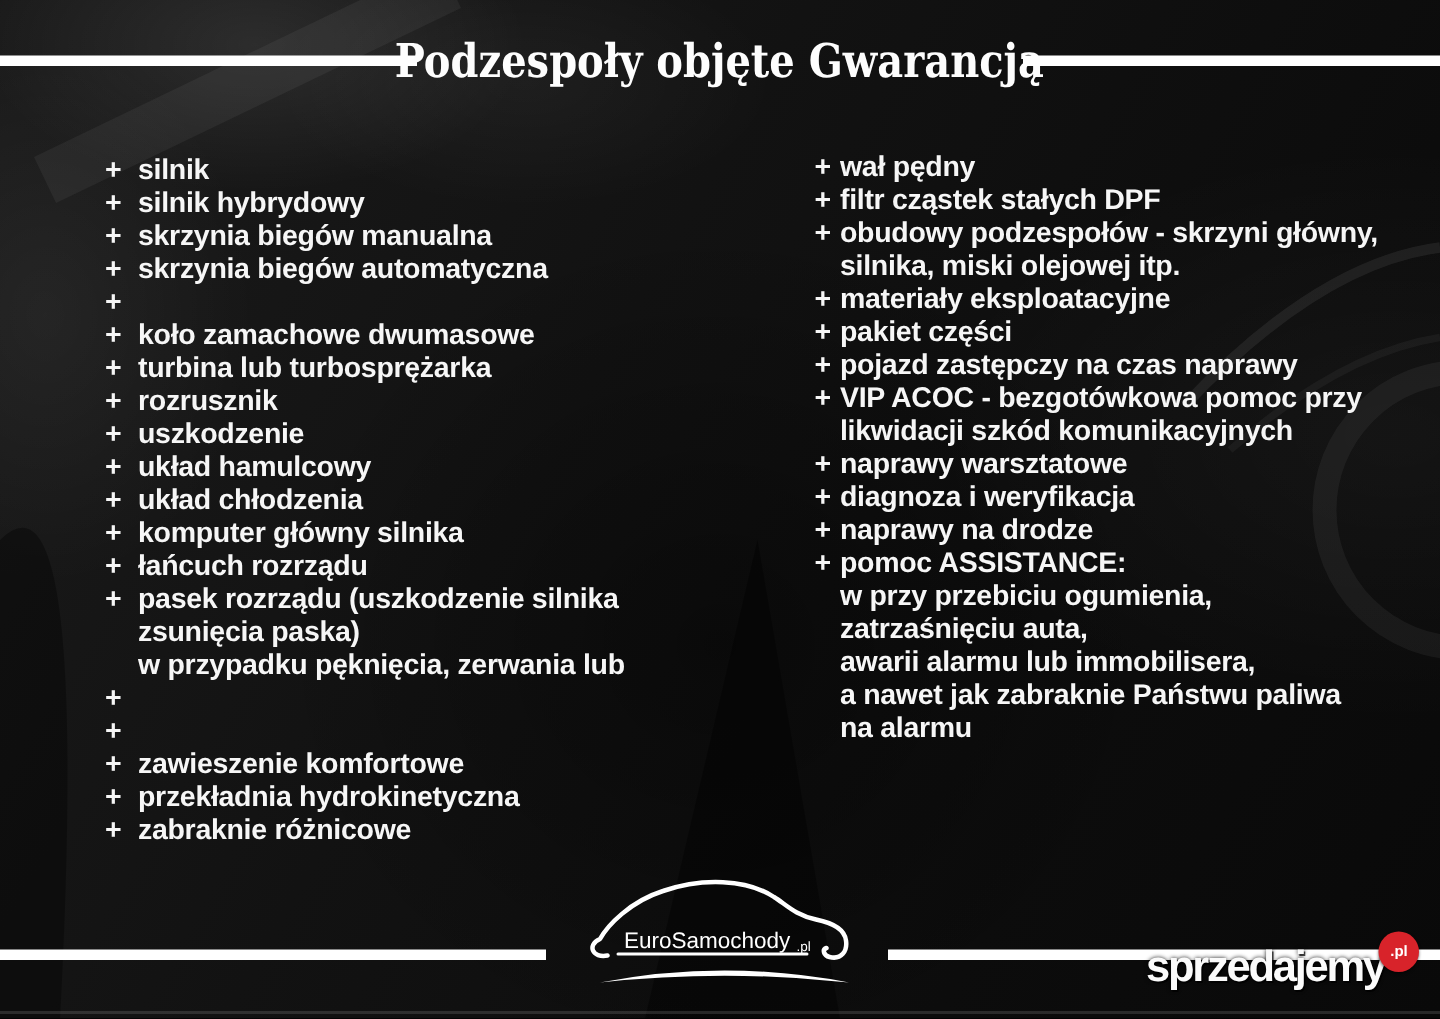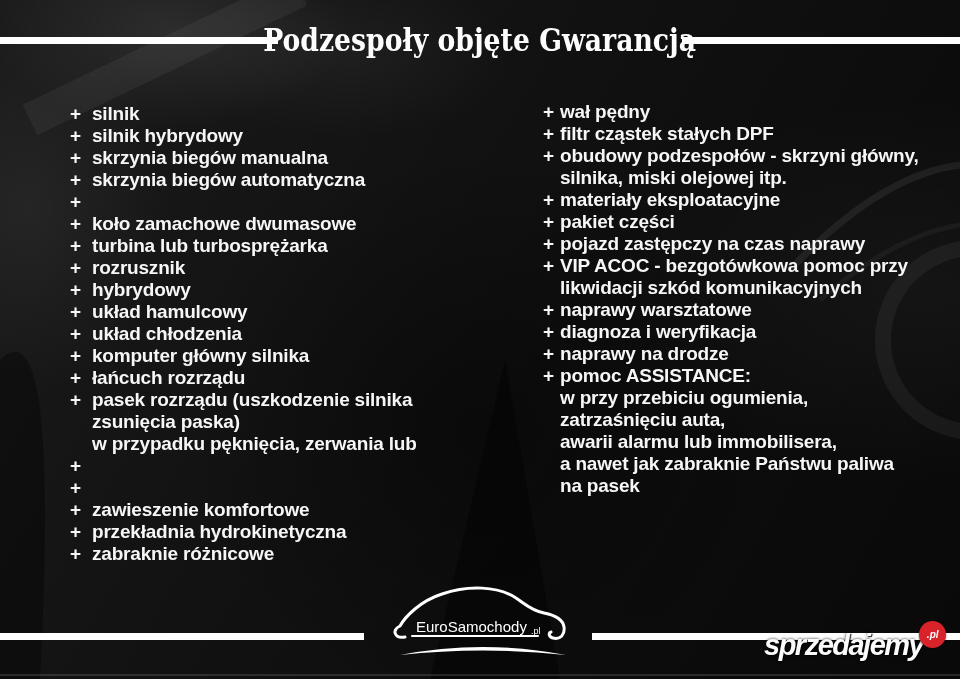--- a/index.html
+++ b/index.html
@@ -37,21 +37,21 @@
   .col-left .bullet{flex:0 0 22px;}
   .col-right .bullet{flex:0 0 17px;}
   .txt{flex:0 0 auto;}
 
   
   .rule-bot-left{left:0;top:633px;width:364px;}
   .rule-bot-right{left:592px;top:633px;width:368px;}
   .logo{position:absolute;left:390px;top:579px;width:186px;height:82px;z-index:3;}
   .hairline{position:absolute;left:0;top:674px;width:960px;height:2px;background:rgba(255,255,255,0.13);z-index:2;}
 
-  .watermark{position:absolute;left:764px;top:630px;z-index:4;display:flex;align-items:flex-start;font-style:italic;}
+  .watermark{position:absolute;left:764px;top:630px;z-index:4;display:flex;align-items:flex-start;}
   .wm-text{
     font-size:29px;font-weight:700;letter-spacing:-1.5px;line-height:30px;color:#fbfbfb;
     text-shadow:0 0 3px rgba(0,0,0,0.9), 1px 1px 0 rgba(0,0,0,0.7);
   }
   .wm-badge{
     width:27px;height:27px;border-radius:50%;margin-left:-4px;margin-top:-9px;
     color:#fff;font-size:10px;font-weight:700;line-height:27px;text-align:center;
     box-shadow:0 1px 2px rgba(0,0,0,0.6);
   }
 </style>
@@ -103,21 +103,21 @@
       <li class="row">
         <span class="bullet">+</span>
         <span class="txt">turbina lub turbosprężarka</span>
       </li>
       <li class="row">
         <span class="bullet">+</span>
         <span class="txt">rozrusznik</span>
       </li>
       <li class="row">
         <span class="bullet">+</span>
-        <span class="txt">hybrydowy</span>
+        <span class="txt">uszkodzenie</span>
       </li>
       <li class="row">
         <span class="bullet">+</span>
         <span class="txt">układ hamulcowy</span>
       </li>
       <li class="row">
         <span class="bullet">+</span>
         <span class="txt">układ chłodzenia</span>
       </li>
       <li class="row">
@@ -228,21 +228,21 @@
       <li class="row cont">
         <span class="bullet"></span>
         <span class="txt">awarii alarmu lub immobilisera,</span>
       </li>
       <li class="row cont">
         <span class="bullet"></span>
         <span class="txt">a nawet jak zabraknie Państwu paliwa</span>
       </li>
       <li class="row cont">
         <span class="bullet"></span>
-        <span class="txt">na pasek</span>
+        <span class="txt">na alarmu</span>
       </li>
     </ul>
 
   <div class="rule rule-bot-left layer"></div>
   <div class="rule rule-bot-right layer"></div>
   <div class="hairline"></div>
 
   <svg class="logo" viewBox="0 0 186 82" aria-hidden="false">
     <g stroke="#ffffff" stroke-width="3" fill="none" stroke-linecap="round" stroke-linejoin="round">
       <path d="M 15 58 C 5 60, 1 51, 10 47 C 15 38, 30 22, 52 15 C 78 6, 108 7, 126 19 C 134 24, 140 31, 154 34 C 164 36, 173 40, 174 48 C 175 55, 171 61, 163 59 C 159 58, 158 54, 161 53"></path>

